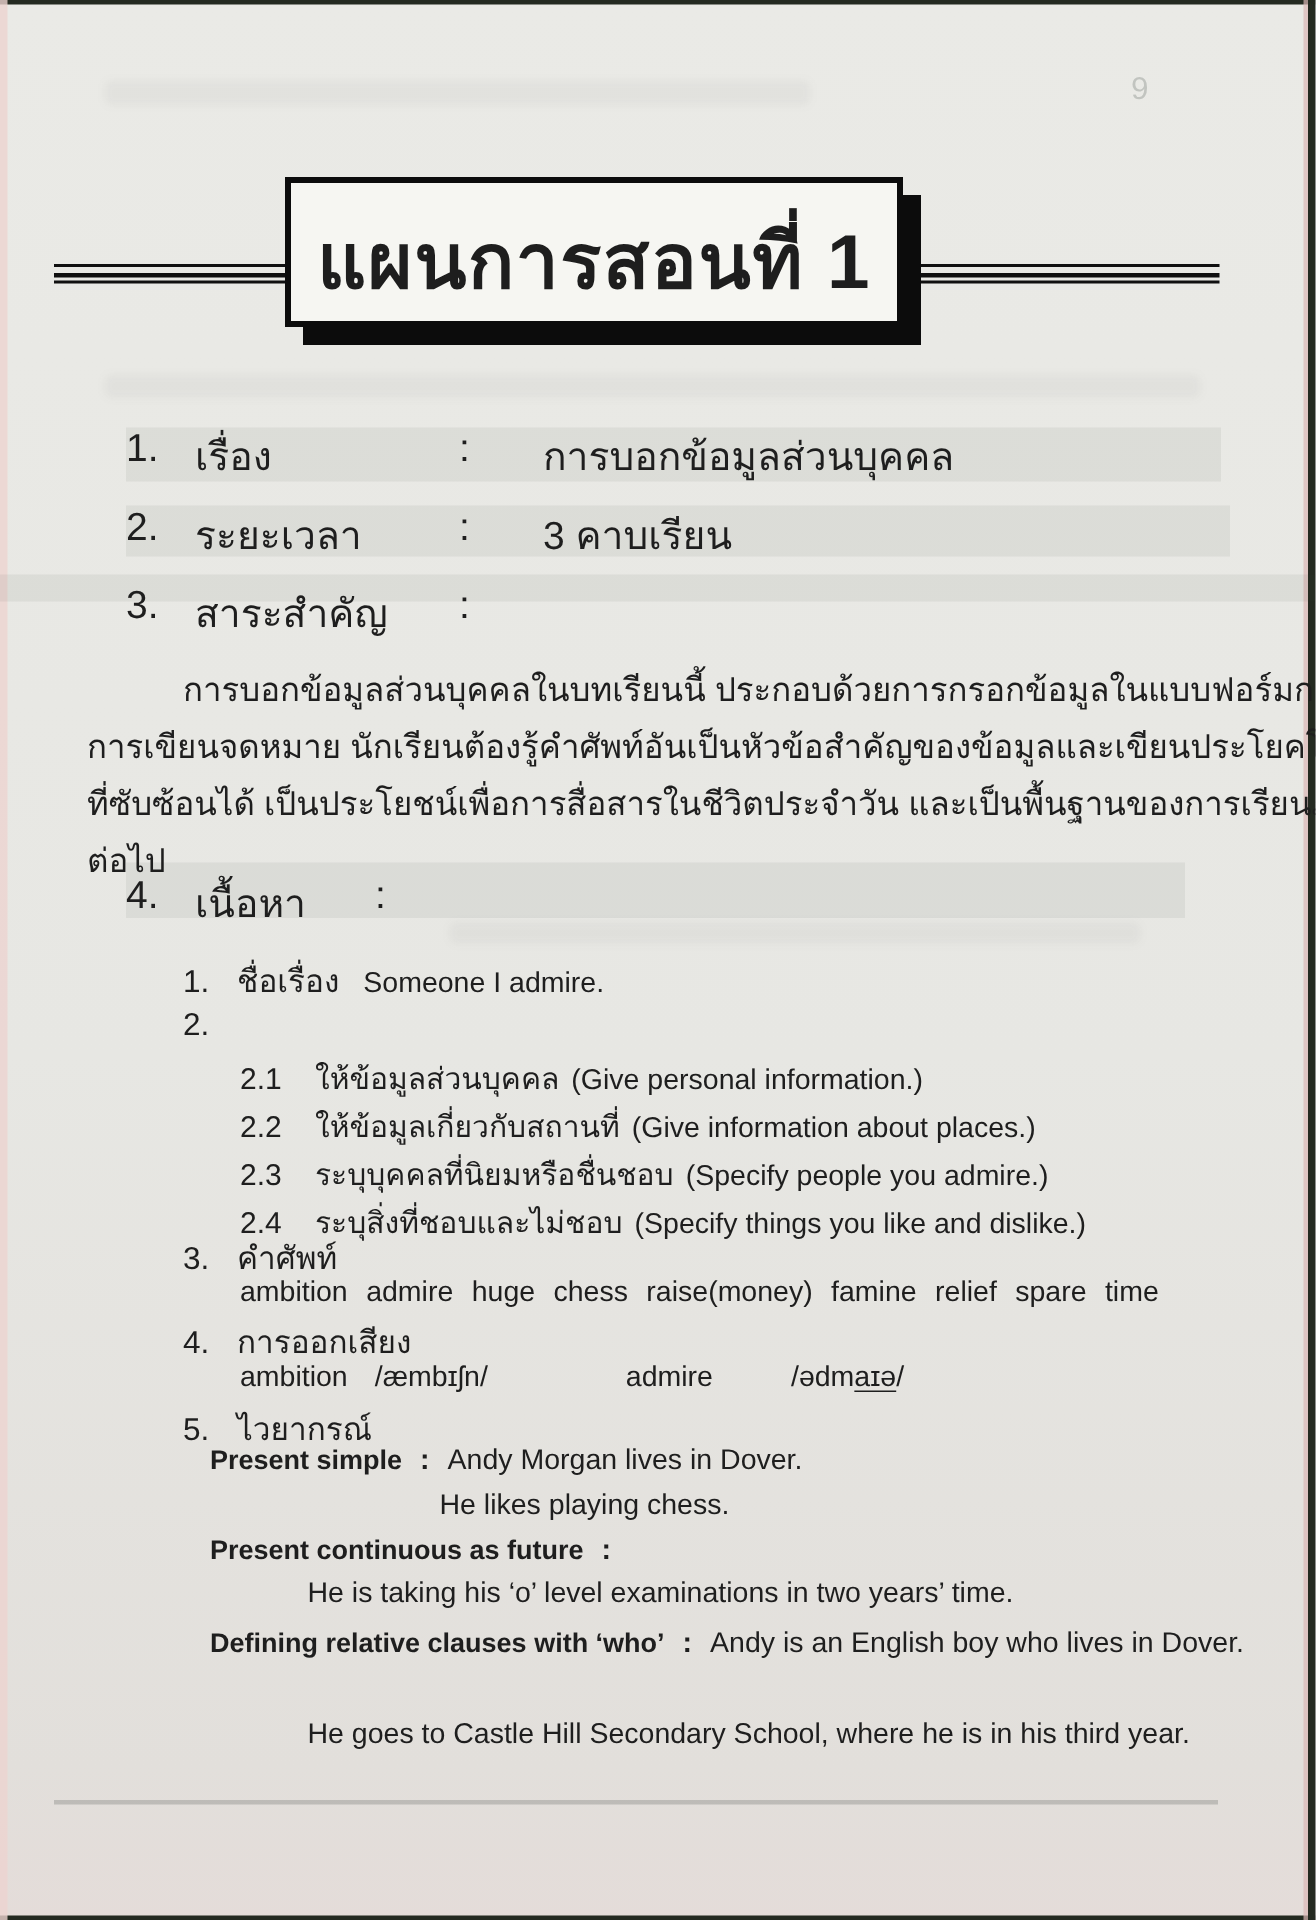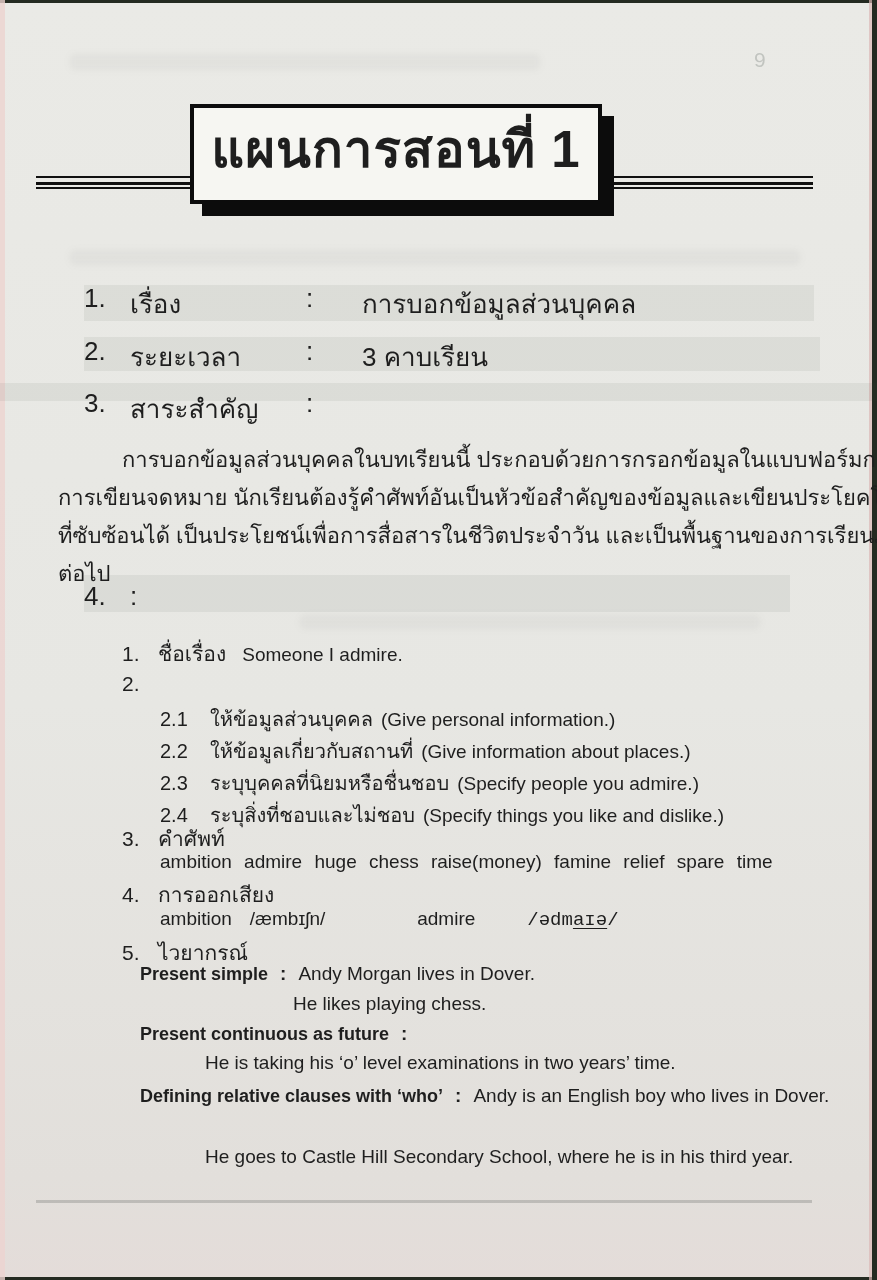--- a/index.html
+++ b/index.html
@@ -23,23 +23,23 @@
   .page-number { position:absolute; left:754px; top:48px; font-size:21px; color:#5c6660; opacity:.28; }
 
   
   .rule { position:absolute; left:36px; width:777px; background:#101010; }
   .rule1 { top:176px; height:2px; }
   .rule2 { top:182px; height:3px; }
   .rule3 { top:187px; height:2px; }
 
   
   .title-box {
-    position:absolute; left:190px; top:104px; width:412px; height:100px;
+    position:absolute; left:190px; top:118px; width:412px; height:100px;
     background:#f6f6f2; border:4px solid #0c0c0c; box-shadow:12px 12px 0 0 #0c0c0c;
-    display:flex; align-items:flex-start; justify-content:center;
+    display:flex; align-items:flex-end; justify-content:center;
   }
   .title-box .t { font-size:51px; font-weight:bold; letter-spacing:1px; white-space:nowrap; }
 
   
   .meta-row { position:absolute; left:84px; display:flex; font-size:26px; white-space:nowrap; }
   .meta-row .no    { width:46px; }
   .meta-row .label { width:176px; }
   .meta-row .label-sm { width:120px; }
   .meta-row .colon { width:56px; }
   .meta-row .value { }
@@ -59,21 +59,21 @@
   .sublist { position:absolute; left:38px; top:66px; font-size:20px; }
   .subline { display:flex; white-space:nowrap; align-items:baseline; height:32px; }
   .subline .sno { width:50px; }
   .subline .eng { font-size:19px; margin-left:8px; }
   .l3 { position:absolute; top:185px; }
   .vocab { position:absolute; left:38px; top:214px; font-size:19px; white-space:nowrap; word-spacing:7px; }
   .l4 { position:absolute; top:241px; }
   .pron { position:absolute; left:38px; top:271px; font-size:19px; white-space:nowrap; }
   .pron .ipa { margin-left:18px; }
   .pron .w2 { margin-left:92px; }
-  .pron .ipa2 { margin-left:52px;font-family:Liberation Mono, monospace; }
+  .pron .ipa2 { margin-left:52px; }
   .pron u { text-underline-offset:3px; }
   .l5 { position:absolute; top:299px; }
 
   
   .gram { position:absolute; font-size:19px; white-space:nowrap; }
   .gram b { font-size:18px; }
   .gram .gc { padding:0 12px; font-weight:bold; }
   .g1 { left:140px; top:963px; }
   .g2 { left:293px; top:993px; }
   .g3 { left:140px; top:1023px; }
@@ -132,20 +132,21 @@
 
   <div class="para">
     <div class="pline indent">การบอกข้อมูลส่วนบุคคลในบทเรียนนี้ ประกอบด้วยการกรอกข้อมูลในแบบฟอร์มการสัมภาษณ์และ</div>
     <div class="pline">การเขียนจดหมาย นักเรียนต้องรู้คำศัพท์อันเป็นหัวข้อสำคัญของข้อมูลและเขียนประโยคโดยใช้โครงสร้าง</div>
     <div class="pline">ที่ซับซ้อนได้ เป็นประโยชน์เพื่อการสื่อสารในชีวิตประจำวัน และเป็นพื้นฐานของการเรียนภาษาในระดับสูง</div>
     <div class="pline">ต่อไป</div>
   </div>
 
   <div class="meta-row" style="top:581px;">
     <span class="no">4.</span>
+    <span class="label-sm">เนื้อหา</span>
     <span class="colon">:</span>
   </div>
 
   <div class="clist">
     <div class="cline l1">
       <span class="cno">1.</span>
       <span>ชื่อเรื่อง</span>
       <span class="eng">Someone I admire.</span>
     </div>
     <div class="cline l2">

